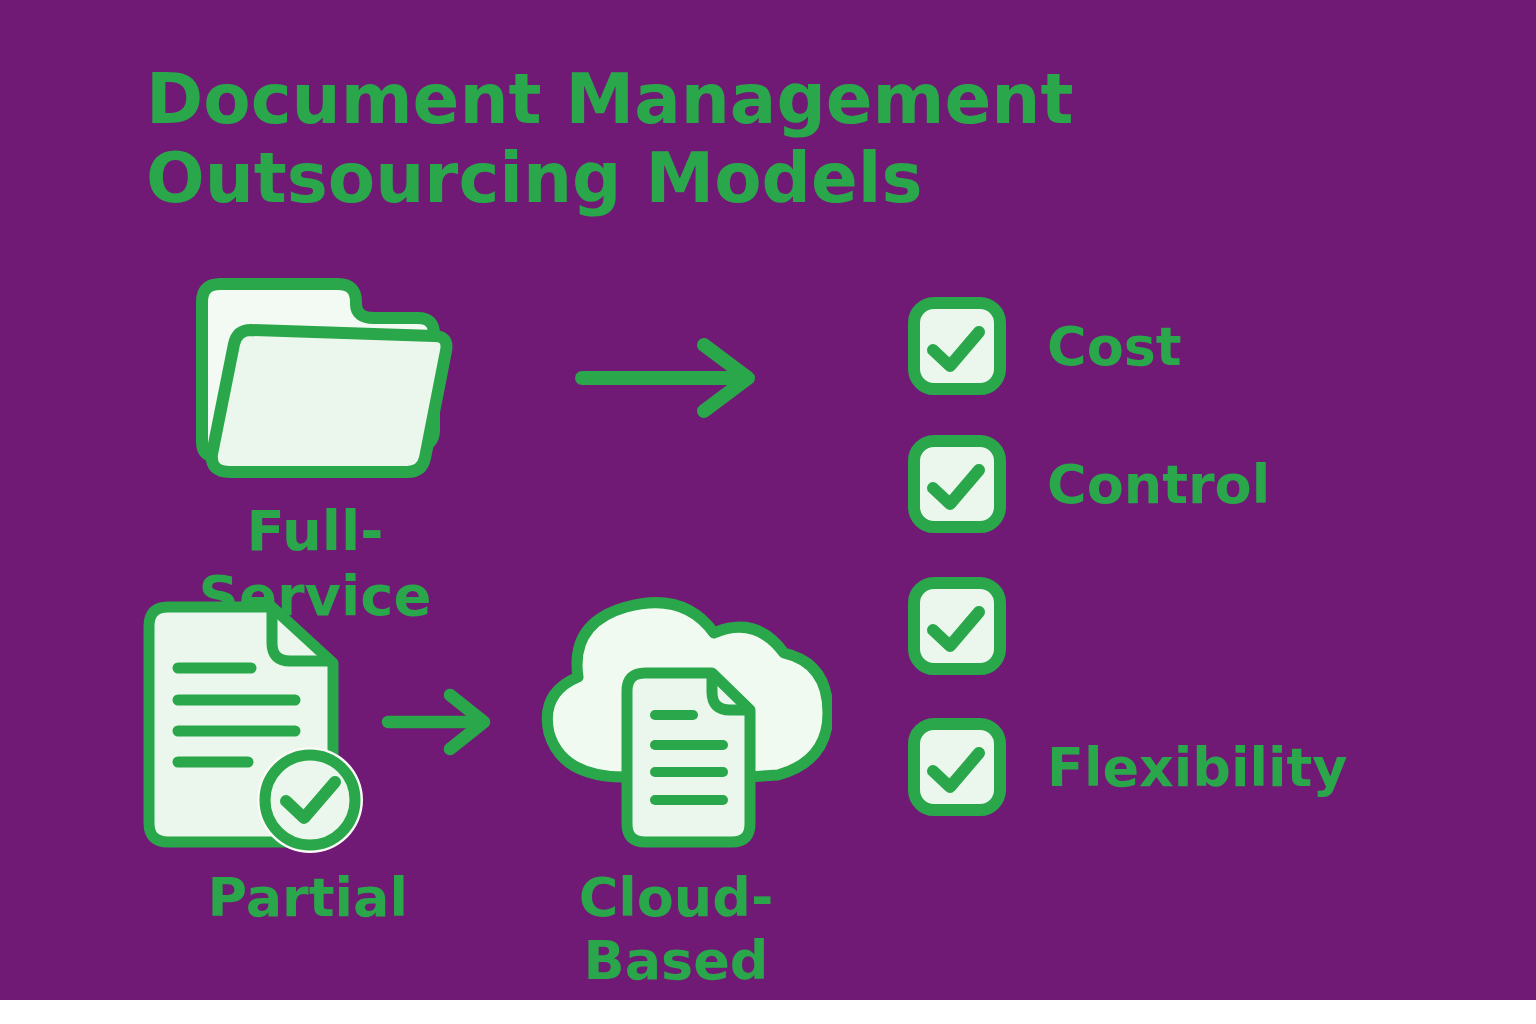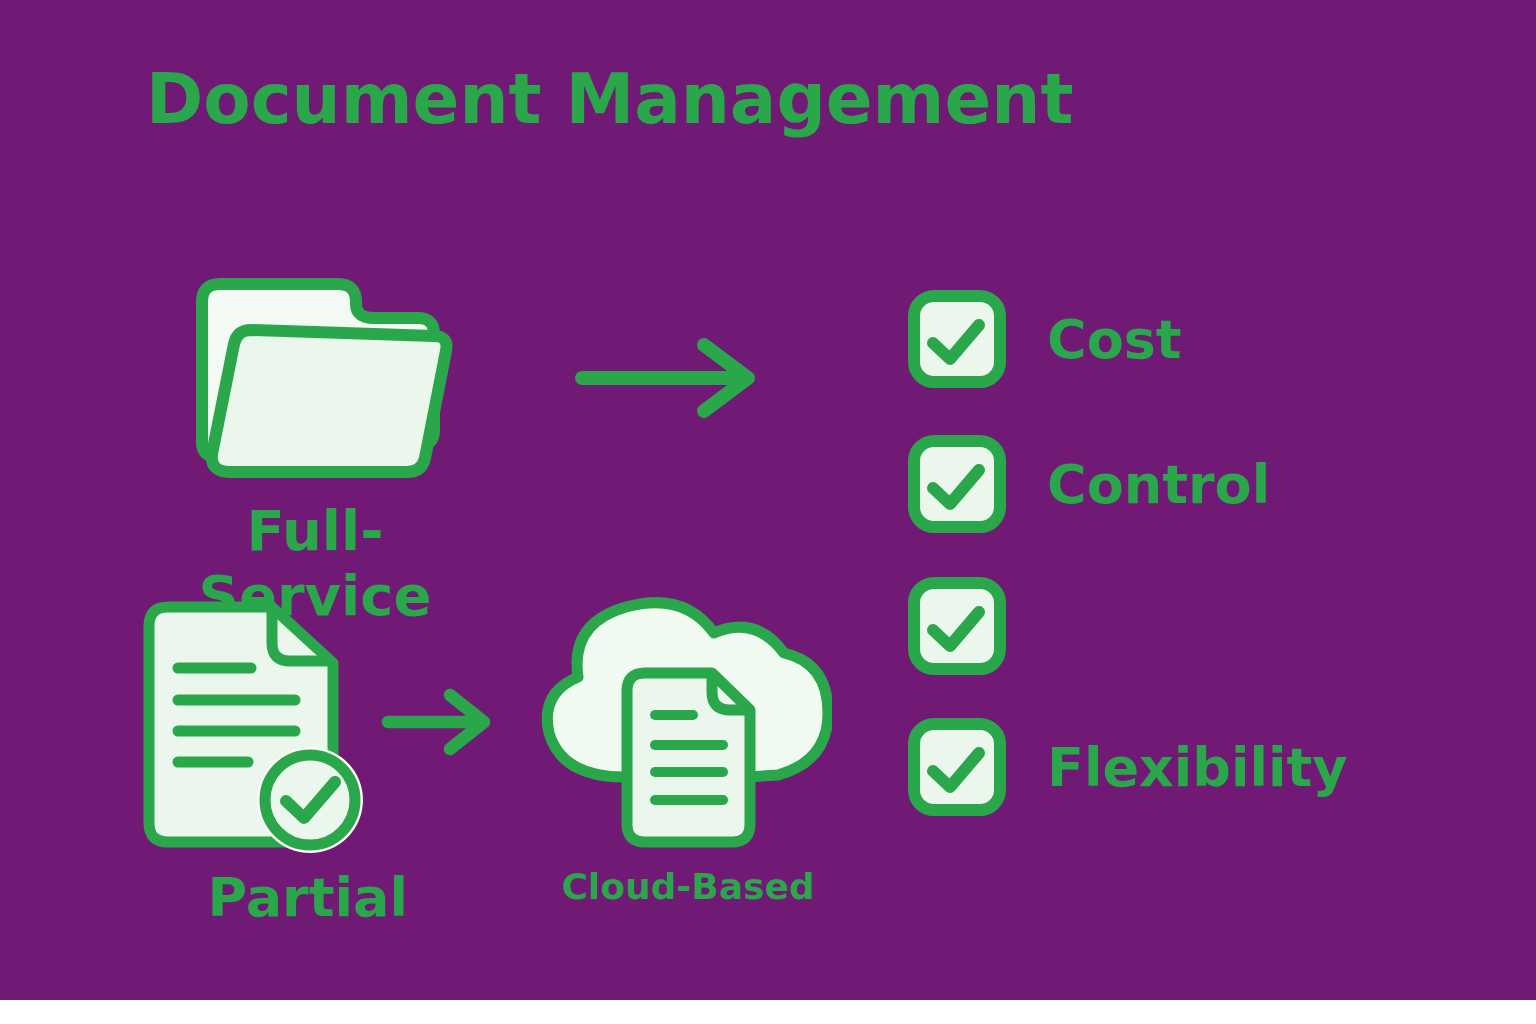--- a/index.html
+++ b/index.html
@@ -15,44 +15,45 @@
     font-size:69px;line-height:79px;font-weight:bold;
     color:#29A74A;letter-spacing:0px;margin:0;
   }
   .model-label{
     position:absolute;
     color:#29A74A;font-weight:bold;
     text-align:center;
   }
   .lbl-full{left:150px;top:498px;width:330px;font-size:56px;}
   .lbl-partial{left:108px;top:866px;width:300px;font-size:54px;text-align:right;}
-  .lbl-cloud{left:512px;top:866px;width:352px;font-size:36px;}
+  .lbl-cloud{left:500px;top:866px;width:352px;font-size:54px;}
   .icon{position:absolute;}
   .icon-folder{left:186px;top:270px;}
   .icon-doc{left:138px;top:595px;}
   .icon-cloud{left:536px;top:591px;}
   .arrow-1{left:572px;top:335px;}
   .arrow-2{left:378px;top:686px;}
   .check-row{
     position:absolute;left:907px;
     display:flex;align-items:center;gap:40px;height:100px;
   }
-  .row-0{top:289px;} .row-1{top:434px;} .row-2{top:576px;} .row-3{top:717px;text-align:center;}
+  .row-0{top:296px;} .row-1{top:434px;} .row-2{top:576px;} .row-3{top:717px;text-align:center;}
   .check-label{
     color:#29A74A;font-weight:bold;font-size:54px;white-space:nowrap;
   }
   svg{display:block;}
 </style>
 </head>
 <body>
 
 <div class="canvas">
 
   <h1 class="title">
     <div>Document Management</div>
+    <div>Outsourcing Models</div>
   </h1>
 
   <div class="icon icon-folder">
     <svg width="272" height="212" viewBox="0 0 272 212" fill="none" xmlns="http://www.w3.org/2000/svg">
       <path d="M 16 172 L 16 32 Q 16 14 34 14 L 152 14 Q 170 14 170 32 L 170 34 Q 170 48 188 48 L 232 48 Q 248 48 248 64 L 248 160 Q 248 176 232 176 L 32 186 Q 16 188 16 172 Z" fill="#F2FAF3" stroke="#29A74A" stroke-width="12" stroke-linejoin="round"></path>
       <path d="M 26 184 L 48 74 Q 51 60 65 60 L 248 66 Q 263 66 260 81 L 239 188 Q 236 202 221 202 L 44 202 Q 24 202 26 184 Z" fill="#EBF7EC" stroke="#29A74A" stroke-width="12" stroke-linejoin="round"></path>
     </svg>
   </div>
   <div class="model-label lbl-full">Full-Service</div>
 

